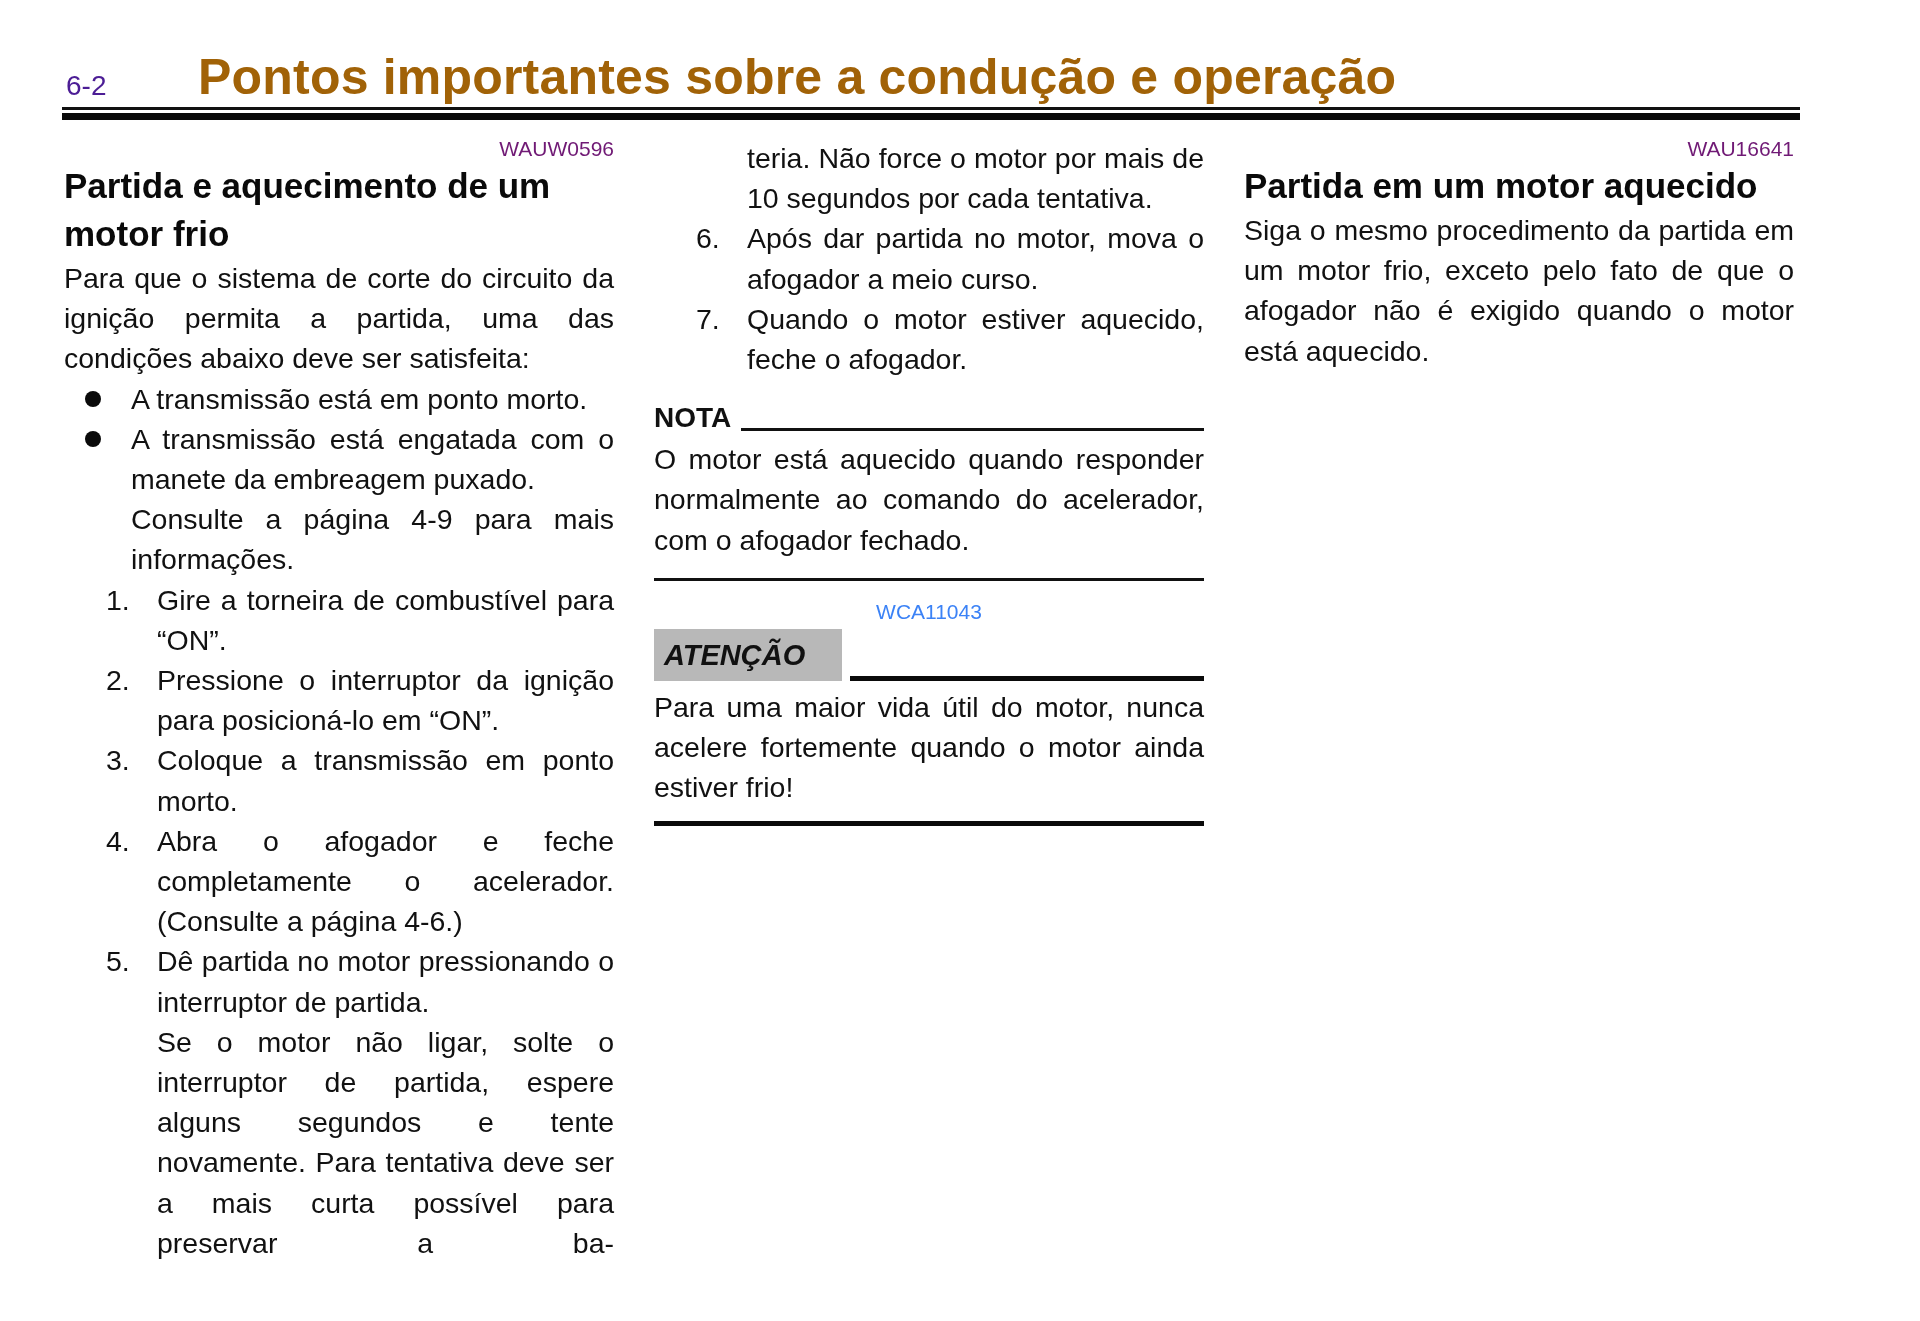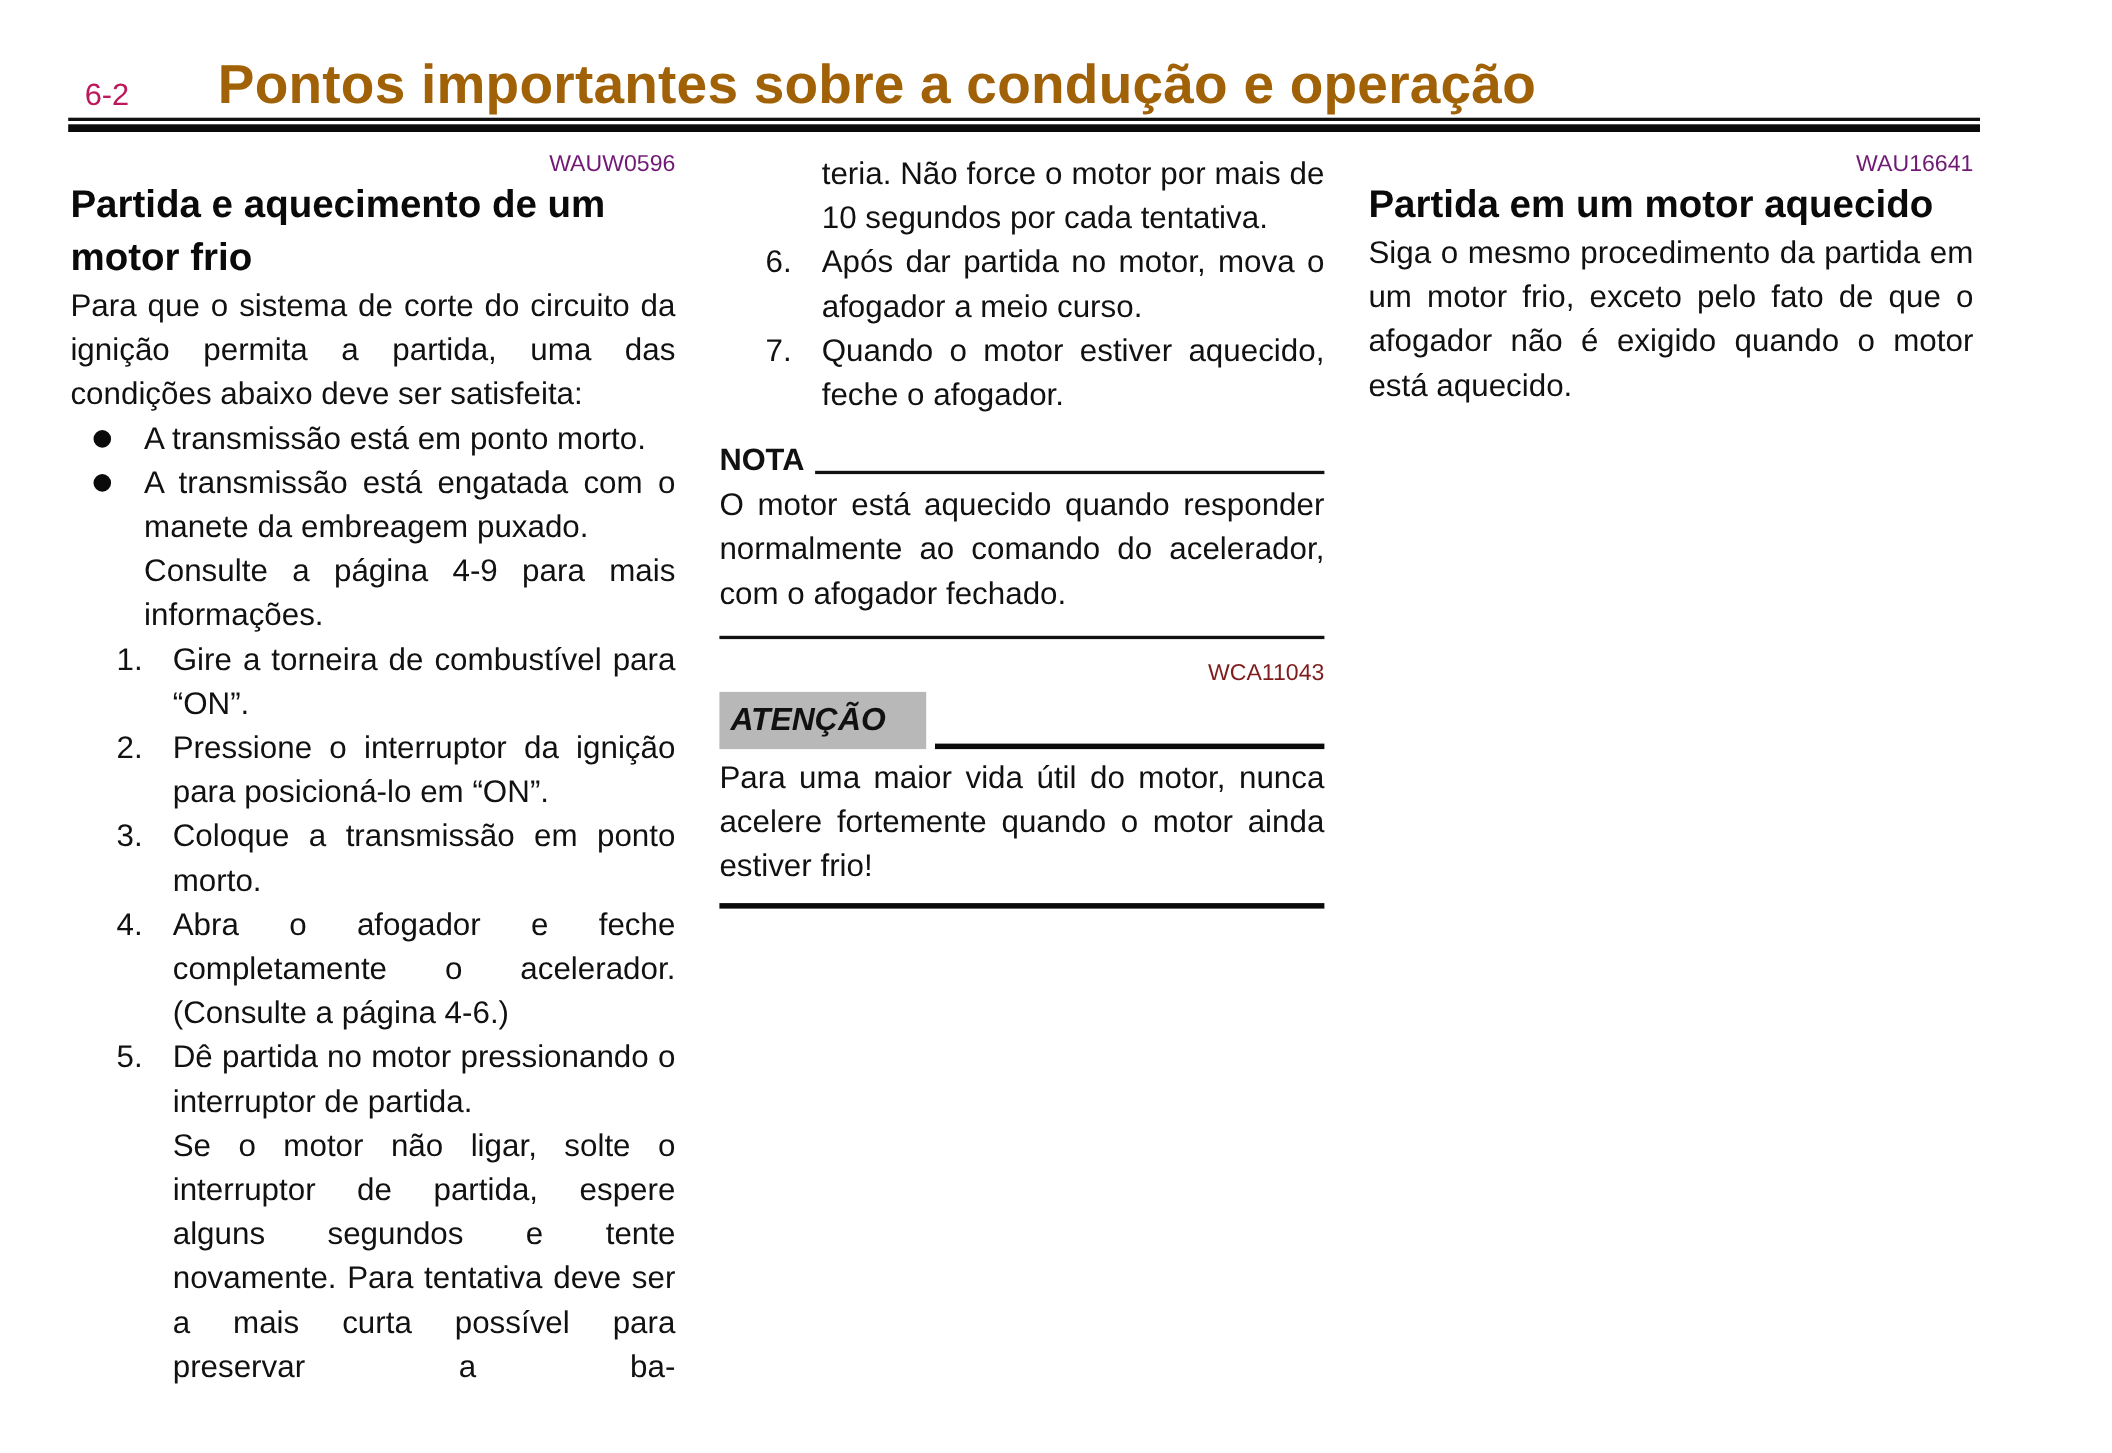--- a/index.html
+++ b/index.html
@@ -17,24 +17,24 @@
     }
     .page-header {
       position: absolute;
       left: 62px;
       top: 42px;
       width: 1738px;
       height: 80px;
     }
     .page-number {
       position: absolute;
-      left: 15px;
+      left: 4px;
       top: 28px;
       font-size: 28px;
-      color: #be185d;
+      color: #4c1d95;
     }
     .page-title {
       position: absolute;
       left: 136px;
       top: 6px;
       font-size: 50px;
       font-weight: bold;
       letter-spacing: 0.2px;
       color: #a16207;
       white-space: nowrap;
@@ -141,25 +141,25 @@
     .note-body {
       text-align: justify;
       margin-top: 4px;
     }
     .note-end {
       height: 3px;
       background: #111;
       margin-top: 18px;
     }
     .caution-code {
-      text-align: right;
+      text-align: center;
       font-size: 21px;
       line-height: 26px;
       margin-top: 18px;
-      color: #7f1d1d;
+      color: #3b82f6;
     }
     .caution-head {
       display: flex;
       align-items: flex-end;
       margin-top: 4px;
       height: 52px;
     }
     .caution-box {
       background: #b8b8b8;
       width: 188px;

